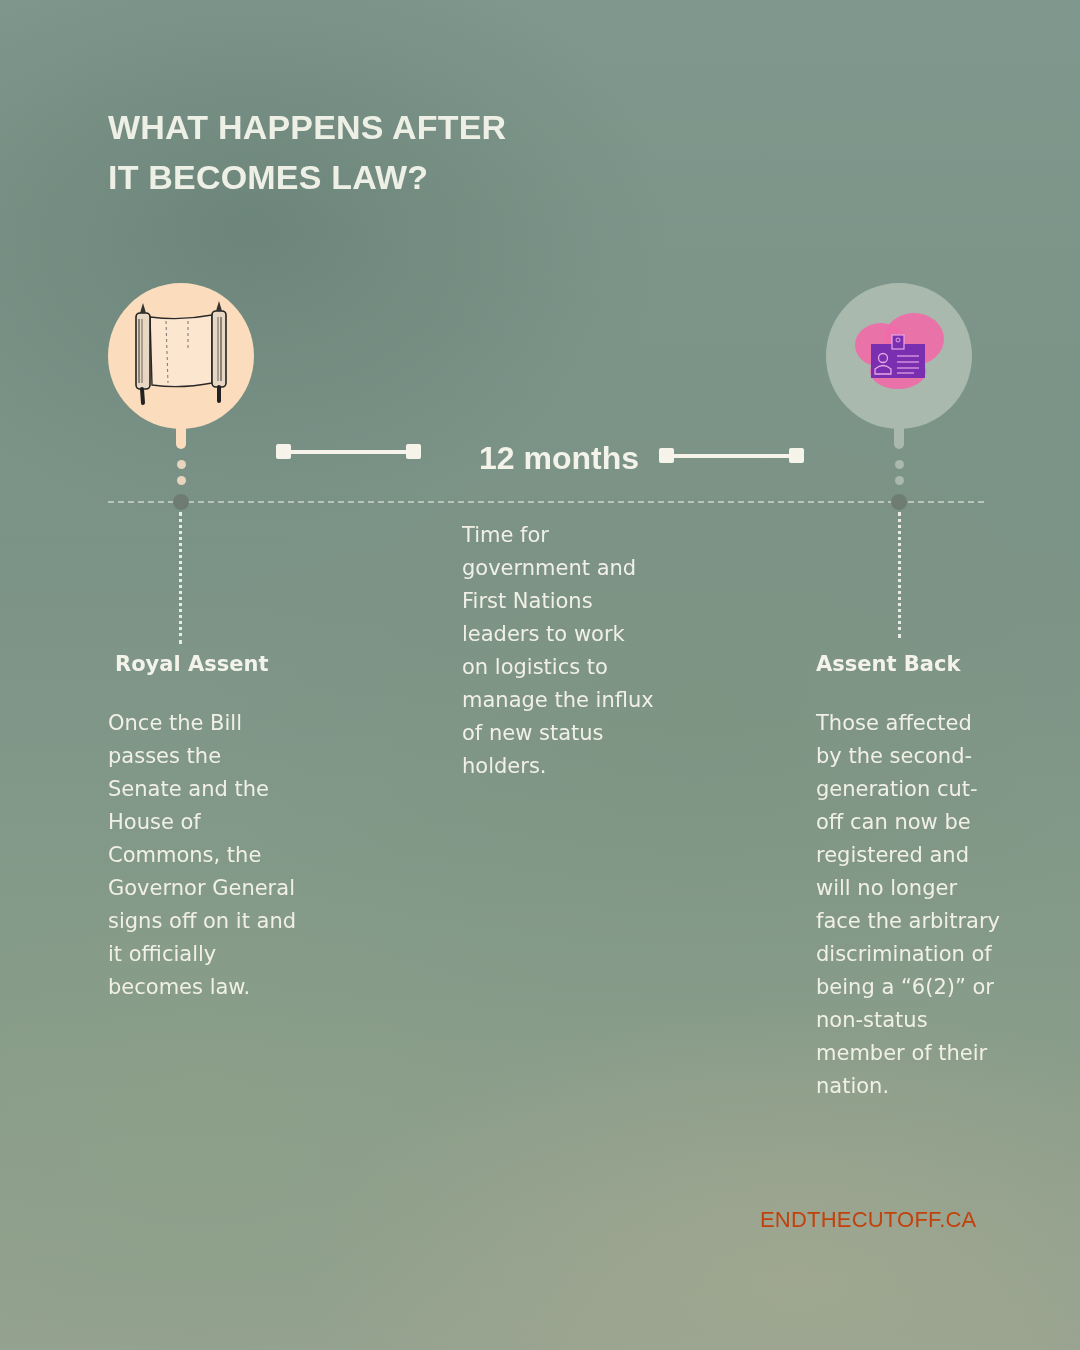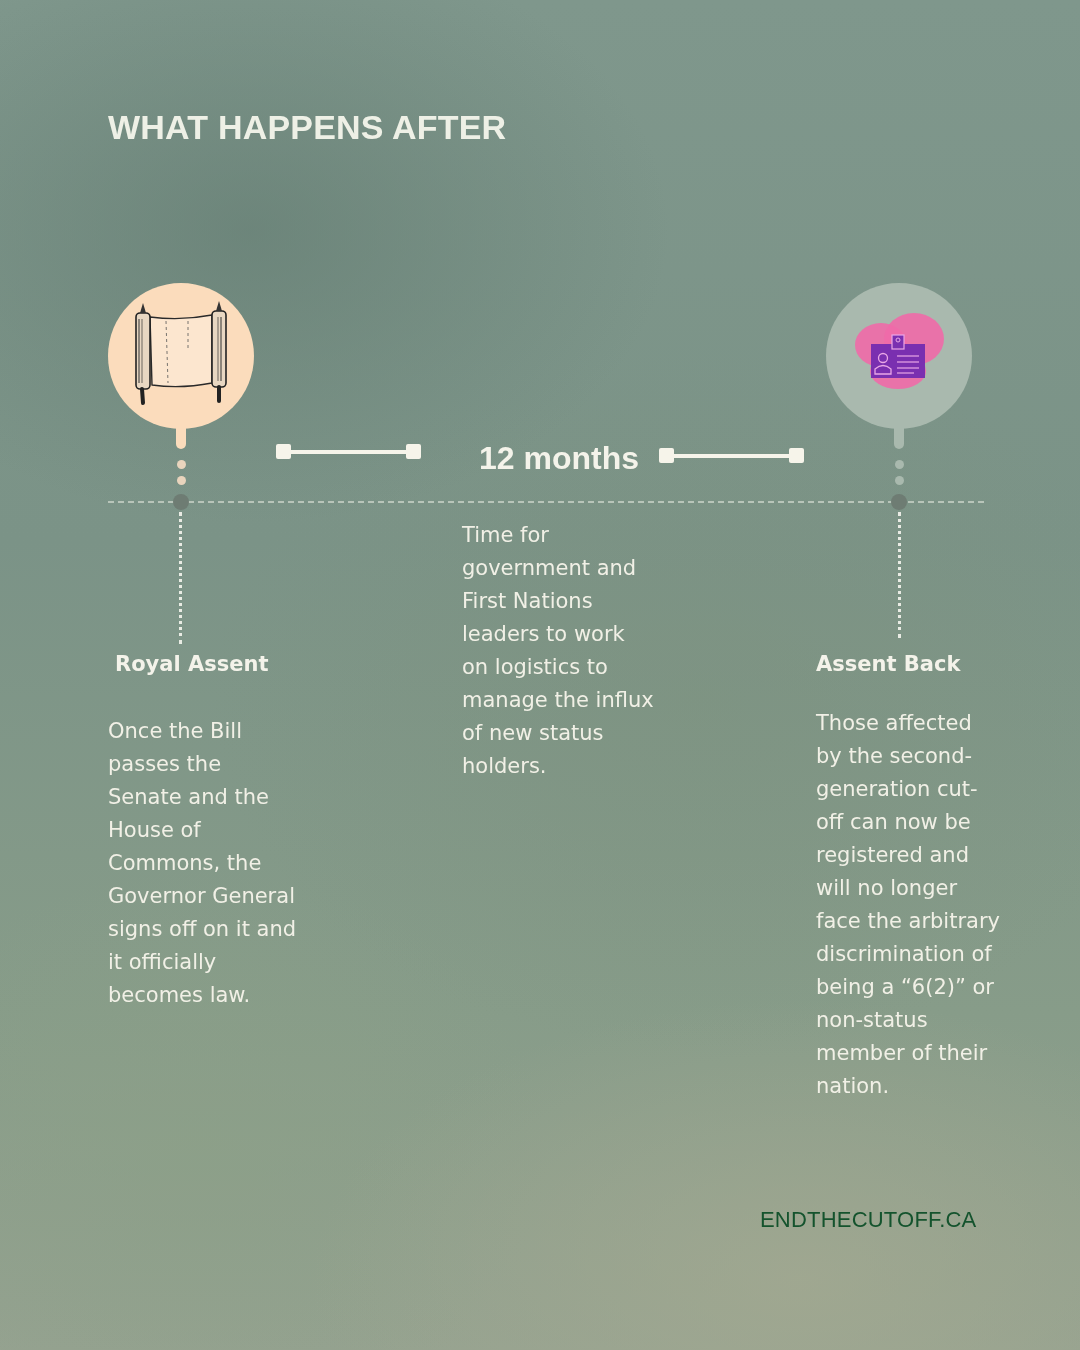--- a/index.html
+++ b/index.html
@@ -51,29 +51,30 @@
     .heading {
       position: absolute; font-family: "DejaVu Sans", sans-serif; font-weight: bold;
       font-size: 21px; color: #f4f3ea;
     }
     .body-text {
       position: absolute; font-family: "DejaVu Sans", sans-serif; font-size: 21px;
       line-height: 33px; color: #f1f0e6; white-space: pre-line; font-weight: 400;
     }
     .footer {
       position: absolute; left: 760px; top: 1207px;
-      font-family: "Liberation Sans", sans-serif; font-size: 22px; color: #14532d; letter-spacing: 0.2px;
+      font-family: "Liberation Sans", sans-serif; font-size: 22px; color: #c2410c; letter-spacing: 0.2px;
     }
     svg { display: block; }
   </style>
 </head>
 <body>
 
 <div class="title">
   <div>WHAT HAPPENS AFTER</div>
+  <div>IT BECOMES LAW?</div>
 </div>
 
 <div class="bubble bubble-left">
   <svg width="146" height="146" viewBox="0 0 146 146">
 
     <path d="M42 34 Q73 38 104 32 L104 100 Q73 106 44 102 Z" fill="#fce6cf" stroke="#2a2a2a" stroke-width="1.4"></path>
     <path d="M58 38 L60 100" stroke="#555" stroke-width="0.8" stroke-dasharray="3 3"></path>
     <path d="M80 38 L80 66" stroke="#555" stroke-width="0.8" stroke-dasharray="3 3"></path>
 
     <rect x="28" y="30" width="14" height="76" rx="4" fill="#e8d7c2" stroke="#222" stroke-width="1.6"></rect>
@@ -132,21 +133,21 @@
 <div class="body-text" style="left:462px; top:519px; width:240px;">Time for
 government and
 First Nations
 leaders to work
 on logistics to
 manage the influx
 of new status
 holders.</div>
 
 <div class="heading" style="left:115px; top:652px;">Royal Assent</div>
-<div class="body-text" style="left:108px; top:707px; width:230px;margin-top:8px;">Once the Bill
+<div class="body-text" style="left:108px; top:707px; width:230px;">Once the Bill
 passes the
 Senate and the
 House of
 Commons, the
 Governor General
 signs off on it and
 it officially
 becomes law.</div>
 
 <div class="heading" style="left:816px; top:652px;">Assent Back</div>

